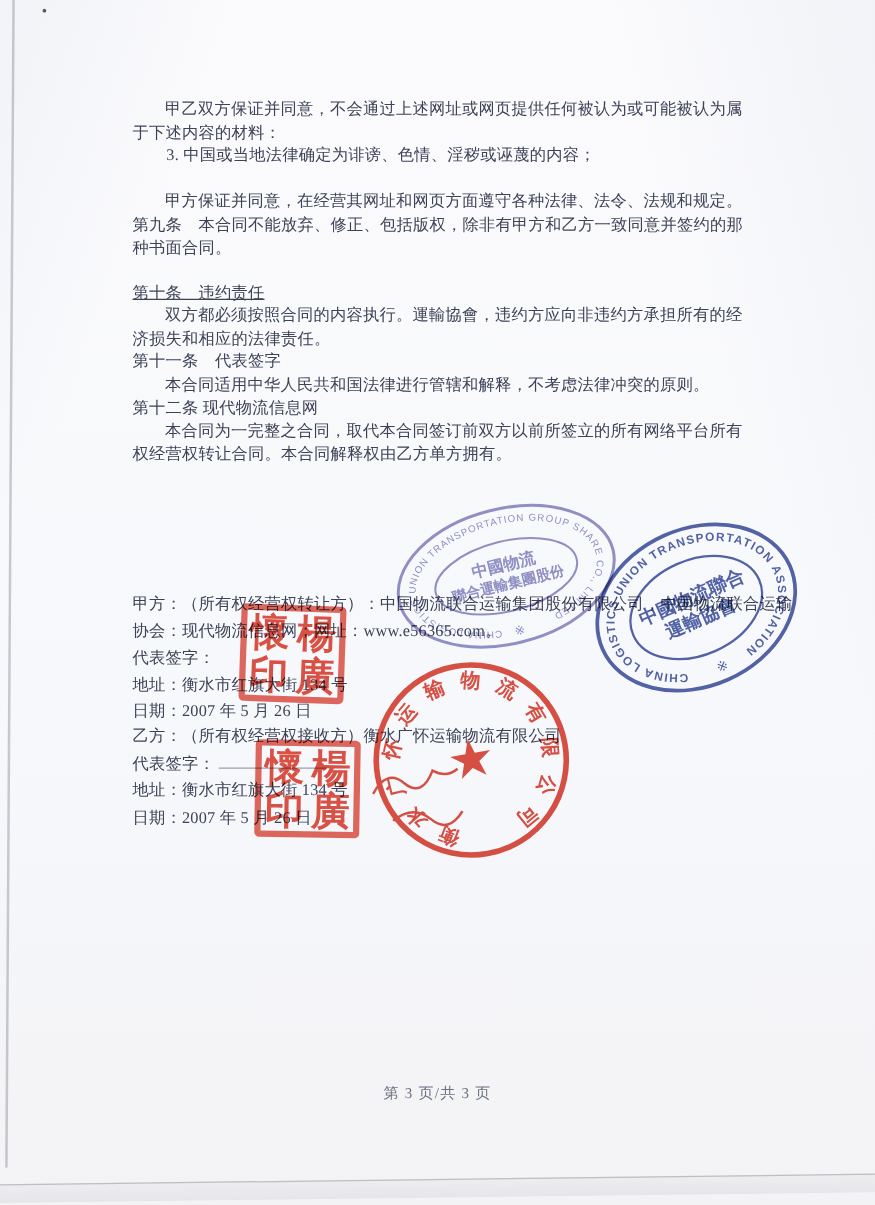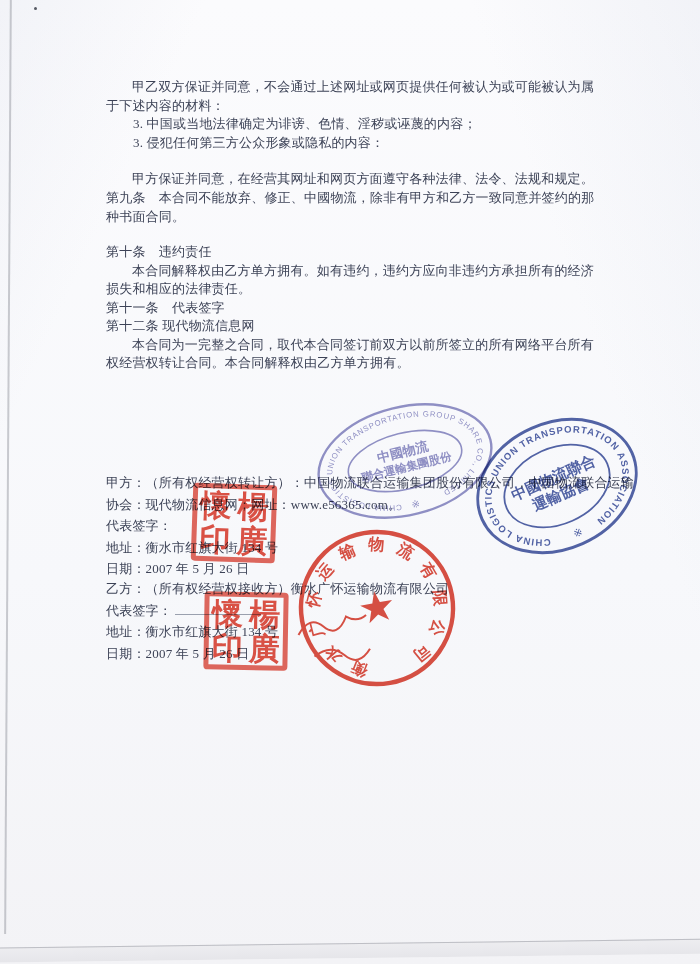--- a/index.html
+++ b/index.html
@@ -26,22 +26,22 @@
   }
   .speck{position:absolute;left:34px;top:7px;width:3px;height:3px;background:#565a63;border-radius:50%;}
 
   .text-block{
     position:absolute;left:106px;top:78px;width:498px;
     font-size:13px;line-height:18.5px;letter-spacing:.2px;
   }
   .text-block p{margin:0;}
   .indent{text-indent:2em;}
   .list-item{padding-left:27px;}
-  .gap-s{margin-top:17px !important;}
-  .gap-m{margin-top:18.5px !important;font-family:Liberation Mono, monospace;}
+  .gap-s{margin-top:17px !important;text-decoration:underline;}
+  .gap-m{margin-top:18.5px !important;}
 
   .party{position:absolute;left:106px;width:532px;font-size:13px;line-height:21.5px;letter-spacing:.2px;}
   .party p{margin:0;}
   .party-a{top:472px;}
   .party-b{top:578px;}
   .sig-line{display:inline-block;width:86px;height:3px;border-bottom:1.5px solid #9aa0ae;}
 
   .footer{position:absolute;left:0;top:866px;width:700px;text-align:center;
     font-size:12px;color:#6a7080;letter-spacing:1px;}
 
@@ -67,26 +67,26 @@
 <body>
 
 <div class="scan">
   <div class="paper-edge-left"></div>
   <div class="paper-edge-bottom"></div>
   <div class="speck"></div>
 
   <div class="text-block">
     <p class="indent">甲乙双方保证并同意，不会通过上述网址或网页提供任何被认为或可能被认为属于下述内容的材料：</p>
     <p class="list-item">3. 中国或当地法律确定为诽谤、色情、淫秽或诬蔑的内容；</p>
-    <p class="list-item">3. 侵犯任何第三方公众形象或隐私的内容：</p>
     <p class="indent gap-m">甲方保证并同意，在经营其网址和网页方面遵守各种法律、法令、法规和规定。</p>
-    <p>第九条　本合同不能放弃、修正、中國物流，除非有甲方和乙方一致同意并签约的那种书面合同。</p>
+    <p>第九条　本合同不能放弃、修正、包括版权，除非有甲方和乙方一致同意并签约的那种书面合同。</p>
     <p class="gap-s">第十条　违约责任</p>
-    <p class="indent">本合同解释权由乙方单方拥有。如有违约，违约方应向非违约方承担所有的经济损失和相应的法律责任。</p>
+    <p class="indent">双方都必须按照合同的内容执行。運輸協會，违约方应向非违约方承担所有的经济损失和相应的法律责任。</p>
     <p>第十一条　代表签字</p>
+    <p class="indent">本合同适用中华人民共和国法律进行管辖和解释，不考虑法律冲突的原则。</p>
     <p>第十二条 现代物流信息网</p>
     <p class="indent">本合同为一完整之合同，取代本合同签订前双方以前所签立的所有网络平台所有权经营权转让合同。本合同解释权由乙方单方拥有。</p>
   </div>
 
   <div class="party party-a">
     <p>甲方：（所有权经营权转让方）：中国物流联合运输集团股份有限公司，中国物流联合运输协会：现代物流信息网；网址：www.e56365.com。</p>
     <p>代表签字：</p>
     <p>地址：衡水市红旗大街 134 号</p>
     <p>日期：2007 年 5 月 26 日</p>
   </div>
@@ -94,20 +94,21 @@
   <div class="party party-b">
     <p>乙方：（所有权经营权接收方）衡水广怀运输物流有限公司</p>
     <p>
       <span>代表签字：</span>
       <span class="sig-line"></span>
     </p>
     <p>地址：衡水市红旗大街 134 号</p>
     <p>日期：2007 年 5 月 26 日</p>
   </div>
 
+  <div class="footer">第 3 页/共 3 页</div>
 
   <svg class="stamp seal-group seal-svg" width="186" height="116" viewBox="0 0 186 116">
     <defs>
       <path id="gsRing" d="M 93,100 A 74,42 0 0 1 93,16 A 74,42 0 0 1 93,100" fill="none"></path>
     </defs>
     <ellipse cx="93" cy="58" rx="88" ry="54" fill="none" stroke="currentColor" stroke-width="2.4"></ellipse>
     <ellipse cx="93" cy="58" rx="58" ry="28" fill="none" stroke="currentColor" stroke-width="1.6"></ellipse>
     <text font-size="7.8" letter-spacing="0.8">
       <textPath href="#gsRing" startOffset="14">CHINA LOGISTICS UNION TRANSPORTATION GROUP SHARE CO., LIMITED</textPath>
     </text>

